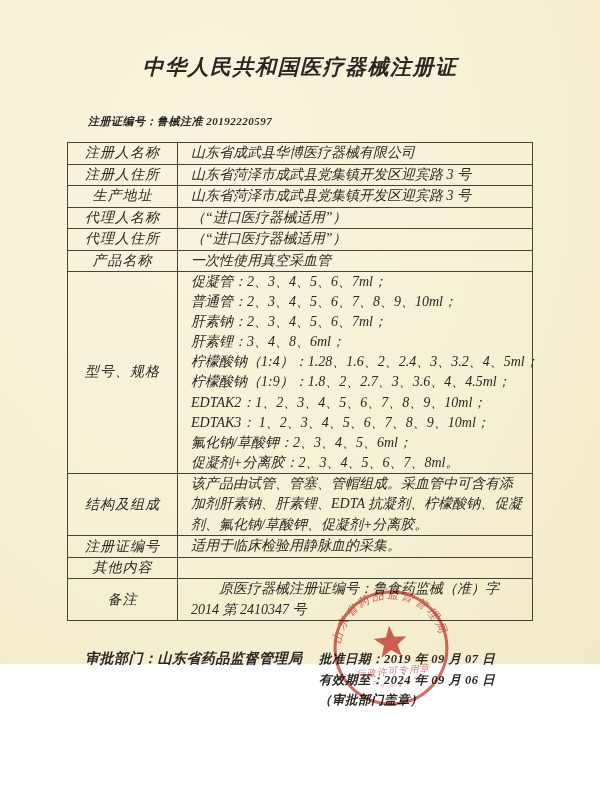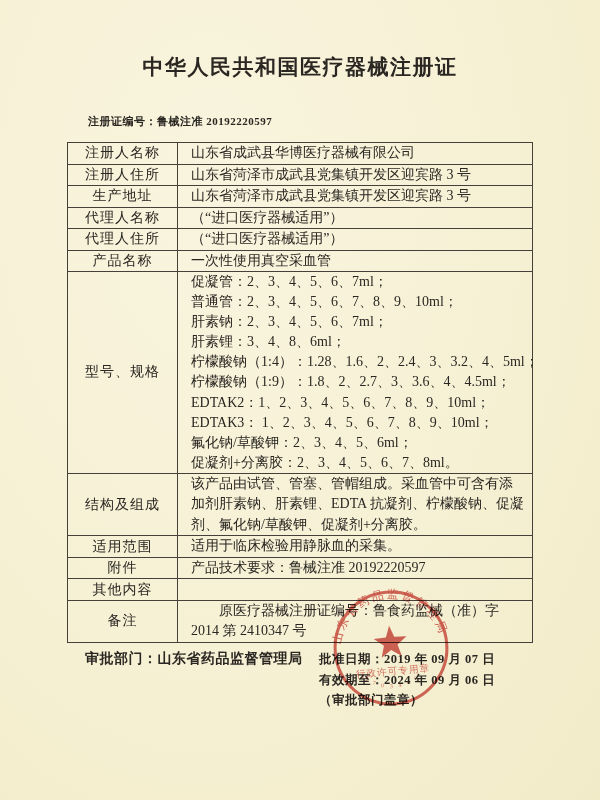--- a/index.html
+++ b/index.html
@@ -1,23 +1,24 @@
 <!DOCTYPE html>
 <html><head>
 <meta charset="utf-8">
 <style>
   html,body { margin:0; padding:0; }
   body {
     width:600px; height:800px; overflow:hidden;
     font-family:"Liberation Serif","DejaVu Serif",serif;
   }
   .page {
-    position:relative; width:600px; height:800px;
+    position:relative; width:600px; height:664px;
     background:radial-gradient(ellipse at 35% 25%, #f9f4de 0%, #f6f0d4 55%, #f2ebc8 100%);
     color:#2a2722;
+    font-style:italic;
   }
   .title {
     position:absolute; top:53px; left:0; right:0; margin:0;
     text-align:center; font-size:21px; font-weight:700; letter-spacing:1.5px;
   }
   .regline {
     position:absolute; top:114px; left:88px;
     font-size:11px; font-weight:700; letter-spacing:0.5px;
   }
   .cert-table {
@@ -115,28 +116,24 @@
         <div class="spec-line">促凝剂+分离胶：2、3、4、5、6、7、8ml。</div>
       </div>
     </div>
 
     <div class="row">
       <div class="cell label">结构及组成</div>
       <div class="cell value block comp-cell">该产品由试管、管塞、管帽组成。采血管中可含有添加剂肝素钠、肝素锂、EDTA 抗凝剂、柠檬酸钠、促凝剂、氟化钠/草酸钾、促凝剂+分离胶。</div>
     </div>
 
     <div class="row">
-      <div class="cell label">适用范围</div>
+      <div class="cell label">注册证编号</div>
       <div class="cell value">适用于临床检验用静脉血的采集。</div>
     </div>
 
-    <div class="row">
-      <div class="cell label">附件</div>
-      <div class="cell value">产品技术要求：鲁械注准 20192220597</div>
-    </div>
 
     <div class="row">
       <div class="cell label">其他内容</div>
       <div class="cell value"></div>
     </div>
 
     <div class="row">
       <div class="cell label">备注</div>
       <div class="cell value block remark-cell">原医疗器械注册证编号：鲁食药监械（准）字 2014 第 2410347 号</div>
     </div>

